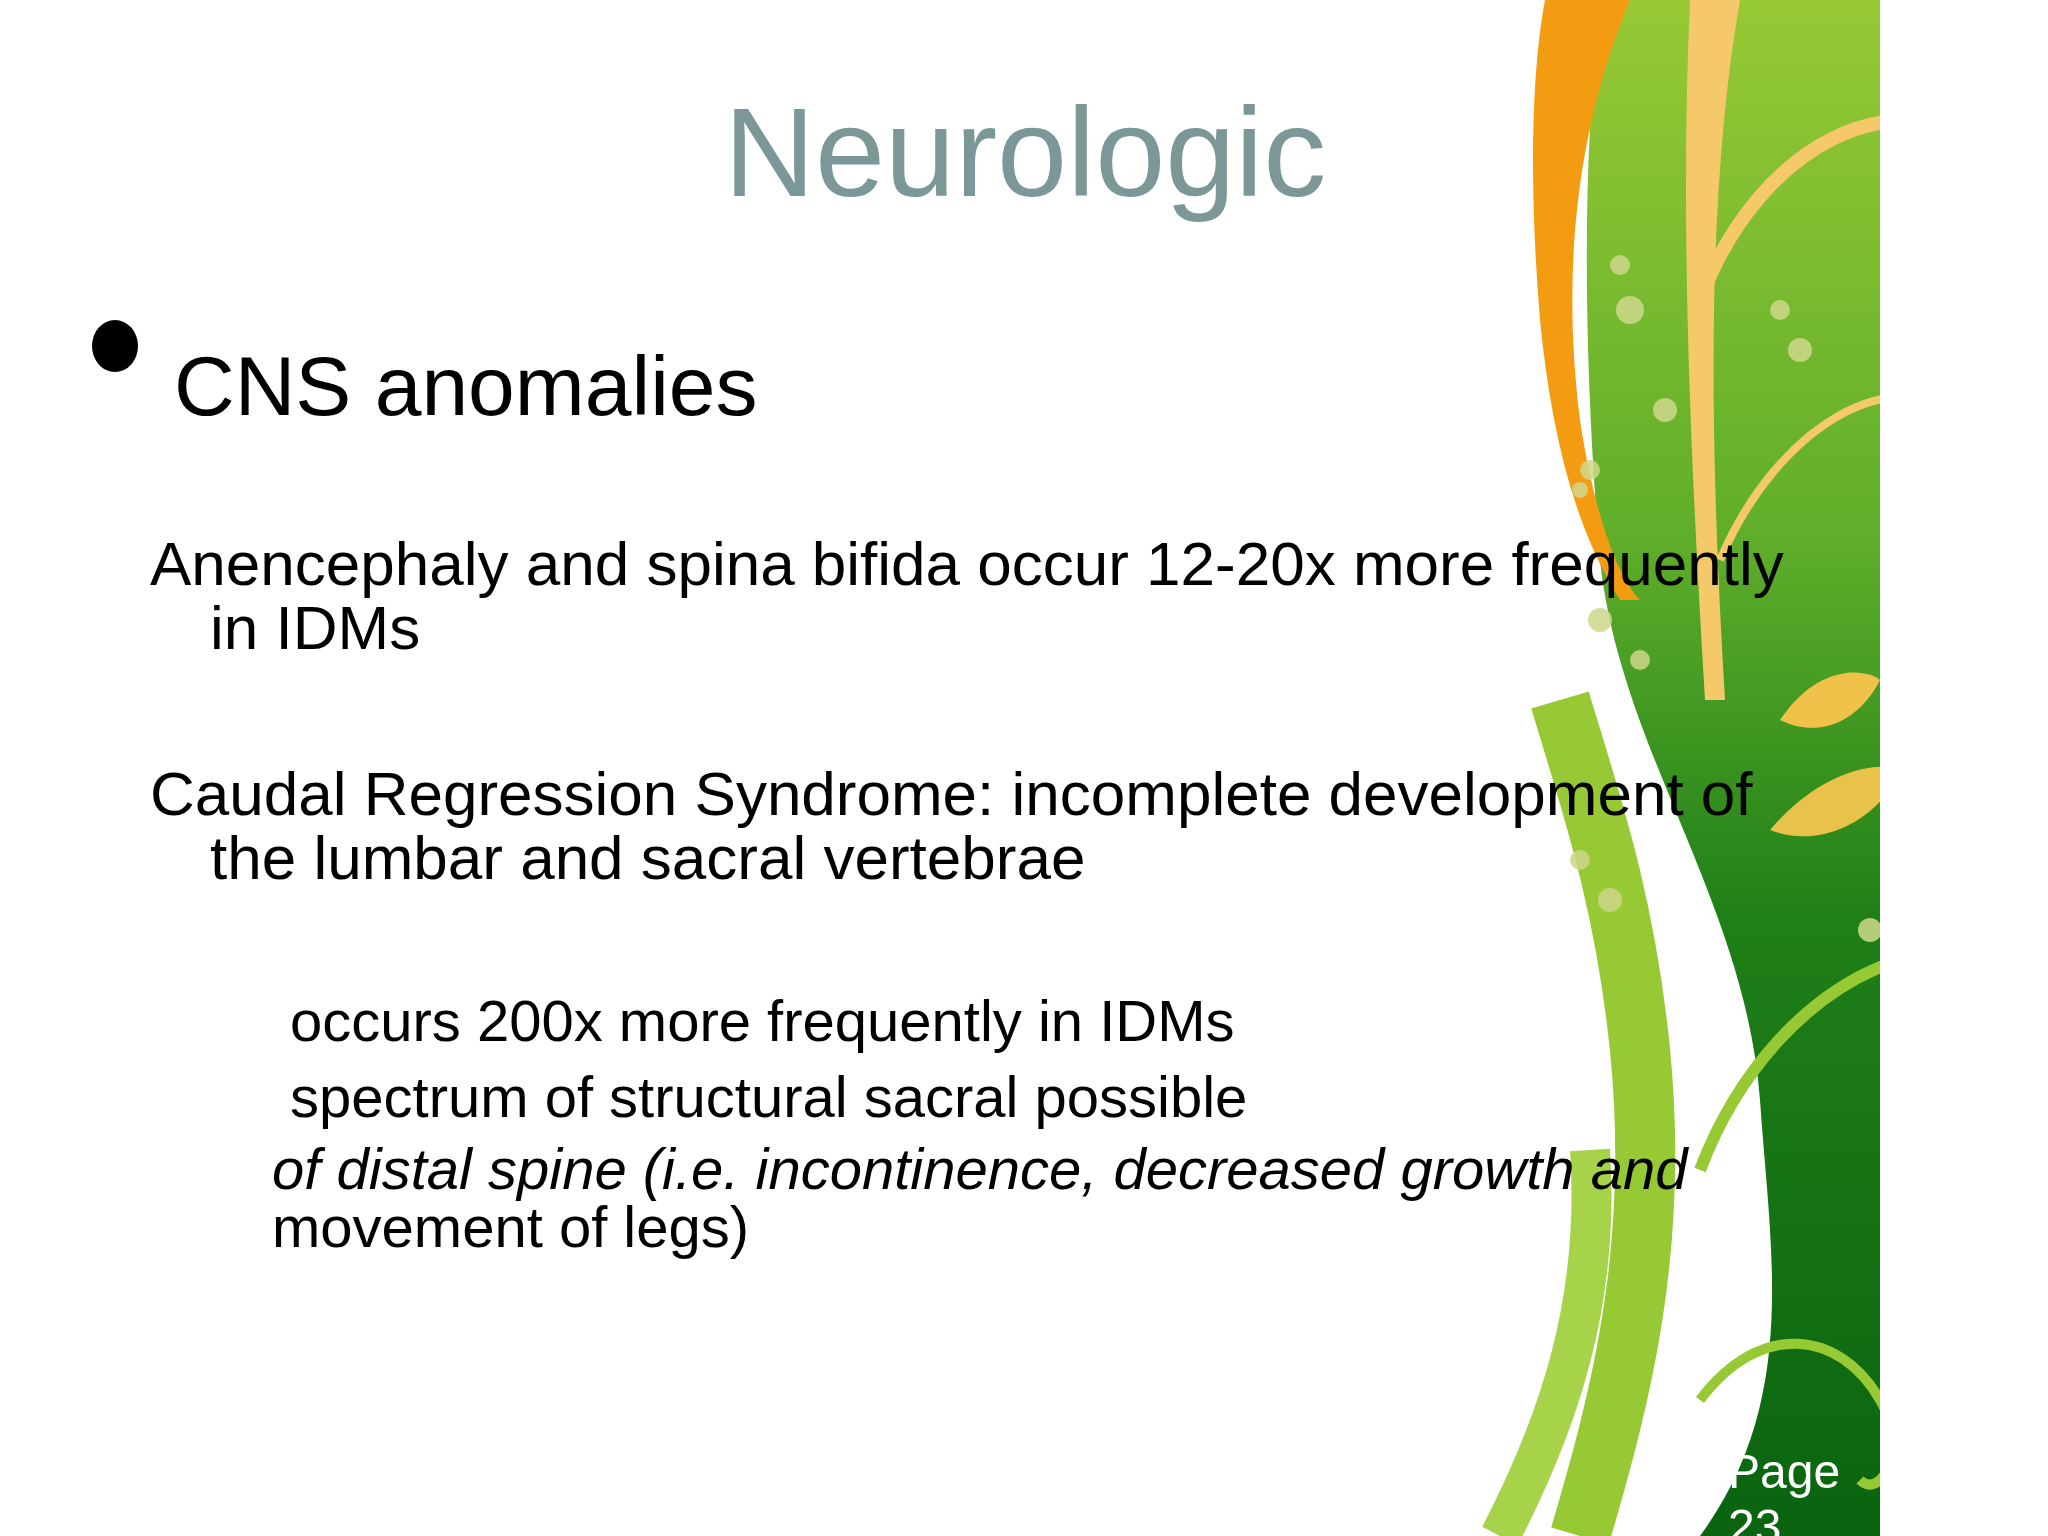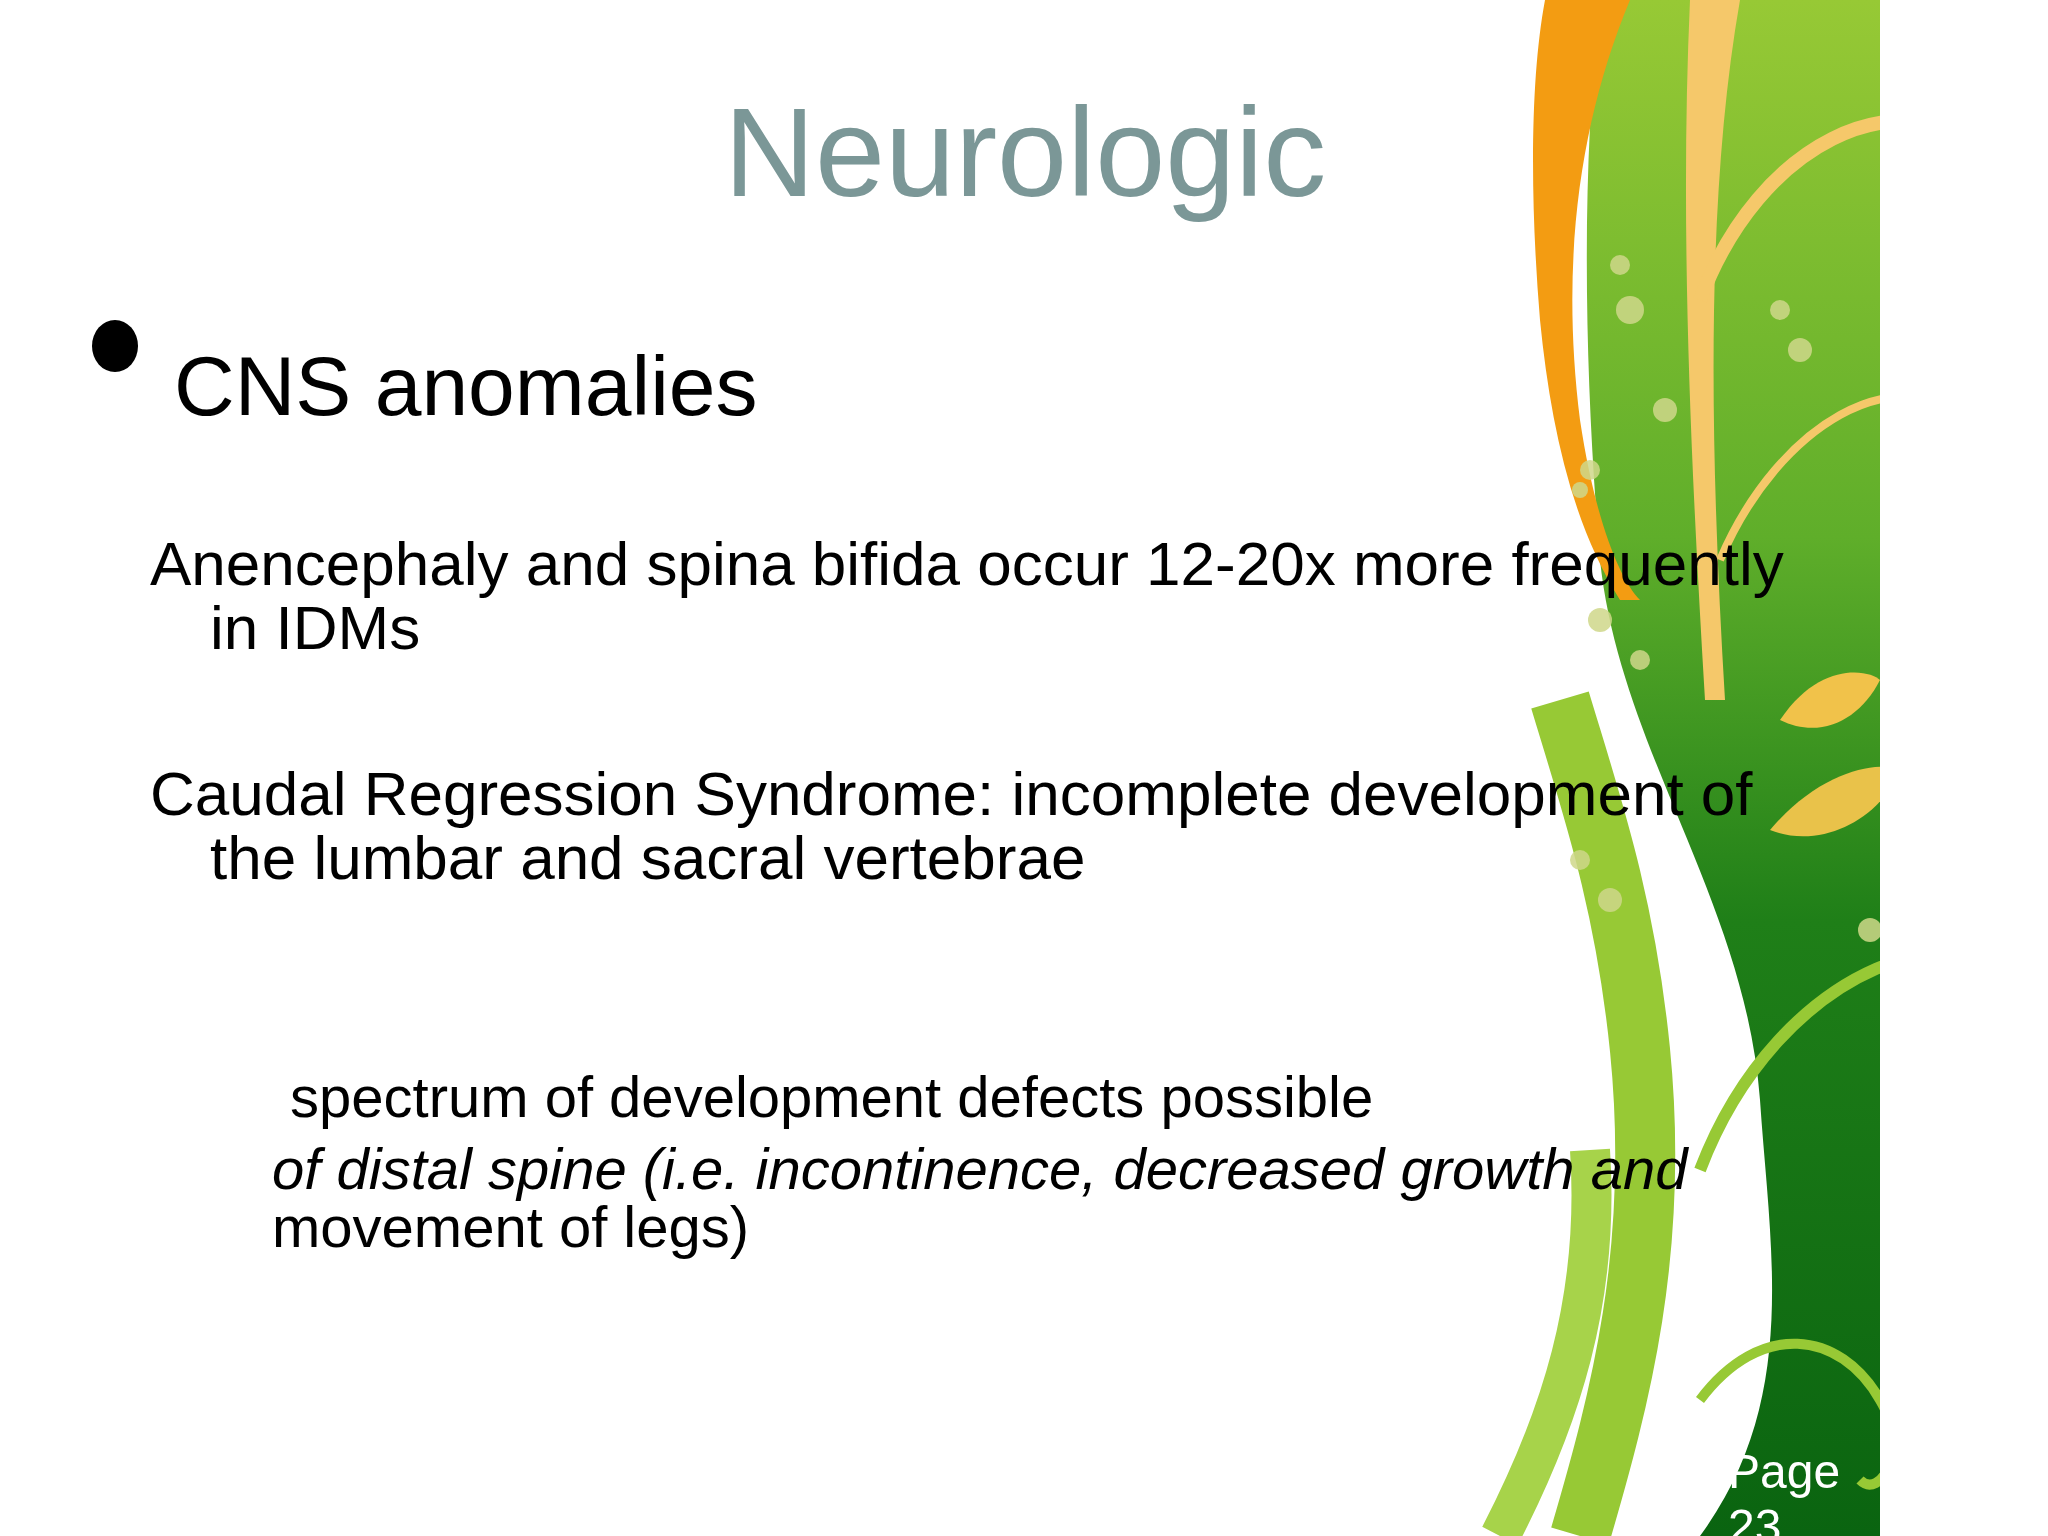--- a/index.html
+++ b/index.html
@@ -74,20 +74,21 @@
   <div class="para" style="left:150px; top:532px;">
     <span>Anencephaly and spina bifida occur 12-20x more frequently</span>
     <span class="indent">in IDMs</span>
   </div>
 
   <div class="para" style="left:150px; top:762px;">
     <span>Caudal Regression Syndrome: incomplete development of</span>
     <span class="indent">the lumbar and sacral vertebrae</span>
   </div>
 
-  <div class="sub" style="left:290px; top:1066px;">spectrum of development defects possible</div>
+  <div class="sub" style="left:290px; top:990px;">occurs 200x more frequently in IDMs</div>
+  <div class="sub" style="left:290px; top:1066px;">spectrum of structural sacral possible</div>
   <div class="sub" style="left:272px; top:1142px;">
     <span style="display:block; margin-top:-4px;font-style:italic;">of distal spine (i.e. incontinence, decreased growth and</span>
     <span style="display:block; margin-top:-4px;">movement of legs)</span>
   </div>
 
   <div class="page-num">Page 23</div>
 </div>
 
 </body></html>

